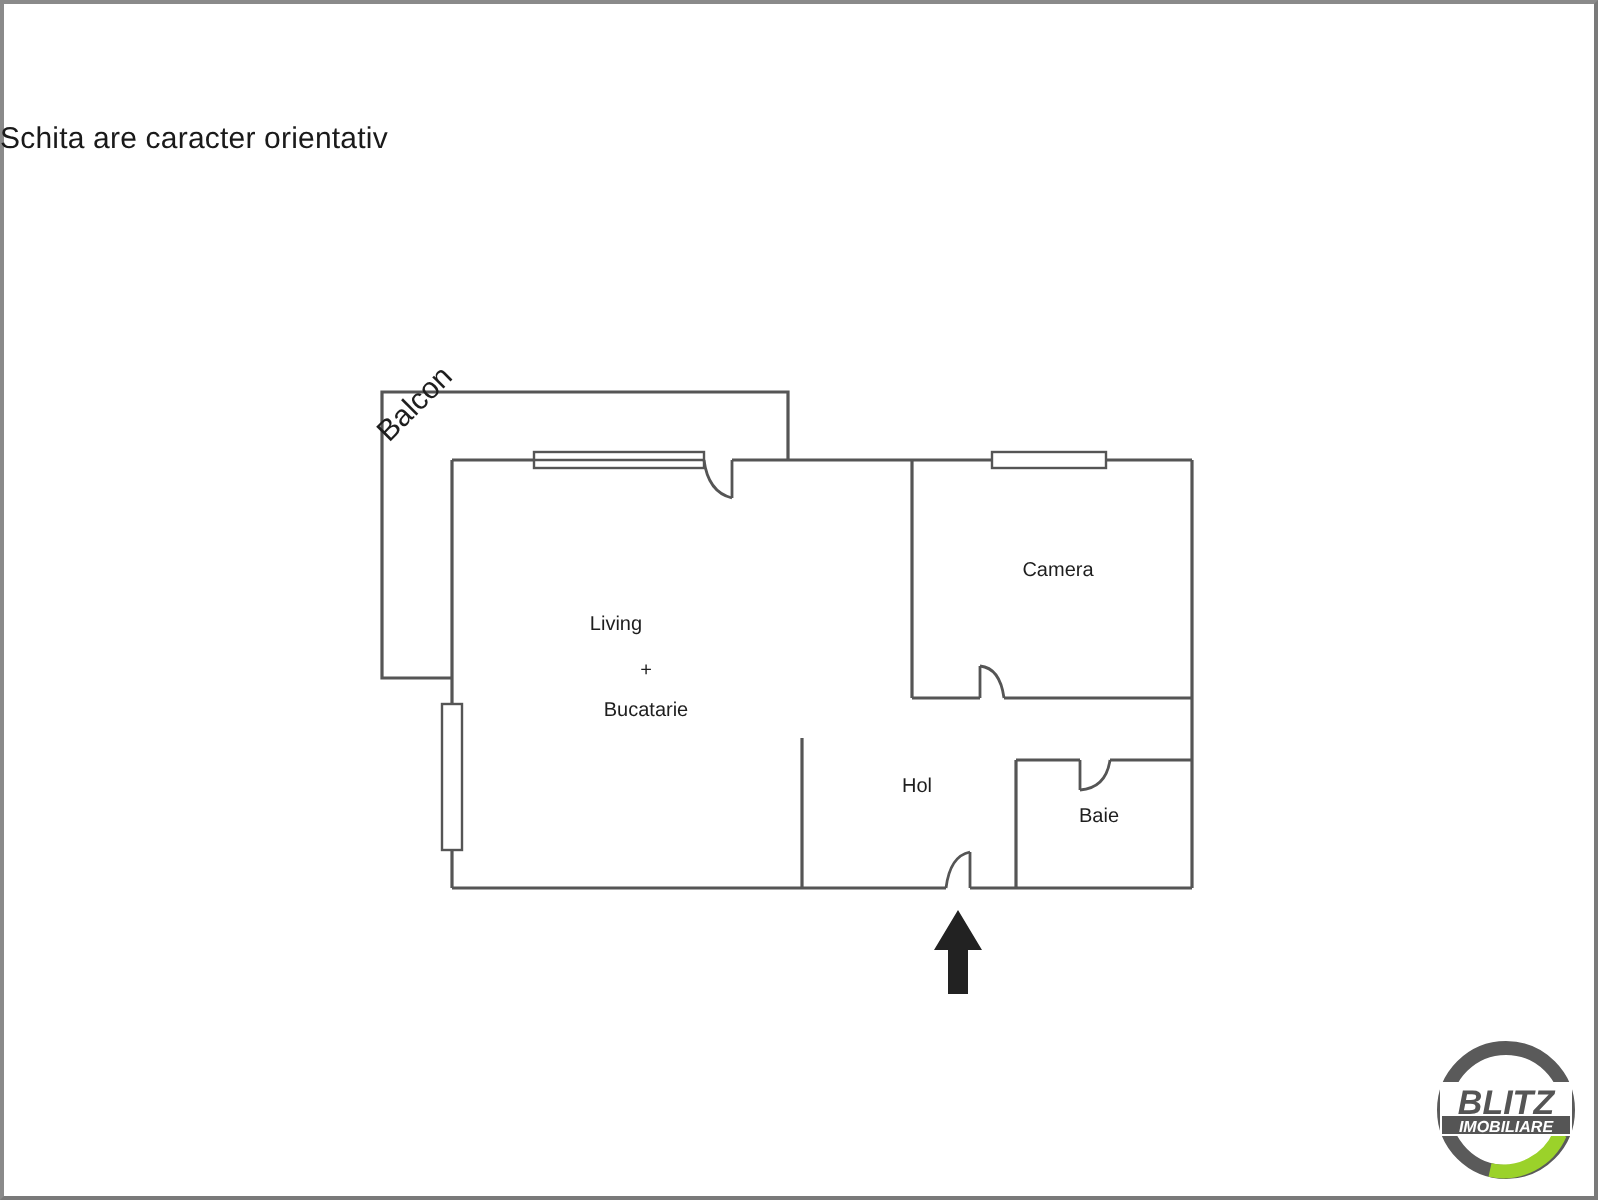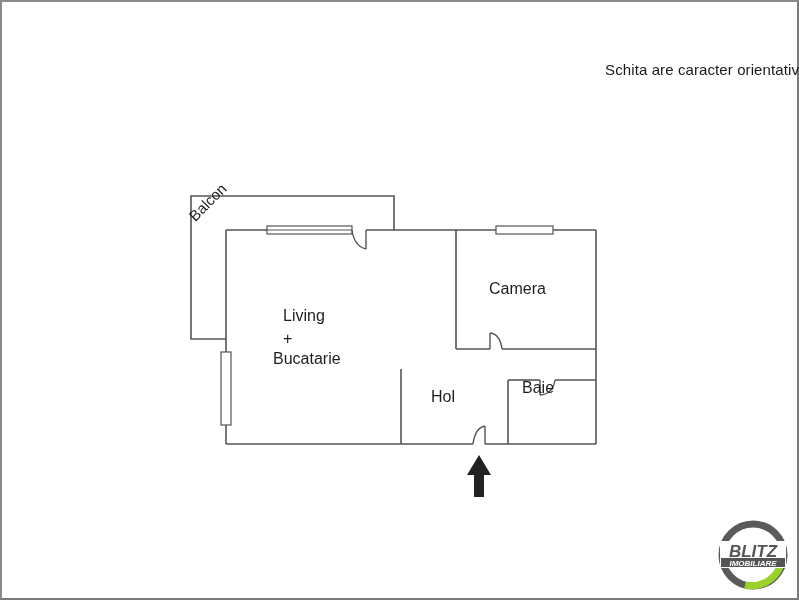--- a/index.html
+++ b/index.html
@@ -1,20 +1,20 @@
 <!DOCTYPE html>
 <html><head>
   <meta charset="utf-8">
   <style>
     html, body { margin: 0; padding: 0; background: #ffffff; }
     body { width: 799px; height: 600px; position: relative; overflow: hidden; font-family: "Liberation Sans", "DejaVu Sans", sans-serif; }
     .frame { position: absolute; left: 0; top: 0; width: 795px; height: 596px; border: 2px solid #8a8a8a; border-right-color: #7a7a7a; border-bottom-color: #7a7a7a; box-sizing: content-box; }
-    .title { position: absolute; left: 0; width: 799px; top: 61px; text-align: right; font-size: 15px; color: #1a1a1a; letter-spacing: 0.1px; }
+    .title { position: absolute; left: 0; width: 799px; top: 61px; text-align: left; font-size: 15px; color: #1a1a1a; letter-spacing: 0.1px; }
     svg.plan { position: absolute; left: 0; top: 0; }
-    .lbl { position: absolute; font-size: 16px; color: #1e1e1e; text-align: left; line-height: 1; }
+    .lbl { position: absolute; font-size: 10px; color: #1e1e1e; text-align: center; line-height: 1; }
     .logo { position: absolute; left: 717px; top: 519px; width: 72px; height: 72px; font-style: italic; }
     .logo-text-main { font-family: "Liberation Sans", sans-serif; font-weight: bold; }
   </style>
 </head>
 <body>
 
 <div class="frame"></div>
 
 <div class="title">Schita are caracter orientativ</div>
 
@@ -71,27 +71,27 @@
 
     <line x1="485" y1="444" x2="485" y2="426"></line>
     <path d="M485,426 Q475,428 473,444"></path>
   </g>
 
   <polygon points="479,455 467,475 474,475 474,497 484,497 484,475 491,475" fill="#222222"></polygon>
 </svg>
 
 <div class="lbl" style="left:186px; top:213px; transform: rotate(-45deg); transform-origin: left top; font-size:15px; width:60px; text-align:left;">Balcon</div>
 
-<div class="lbl" style="left:283px; top:308px; width:80px;">Living</div>
+<div class="lbl" style="left:268px; top:308px; width:80px;">Living</div>
 <div class="lbl" style="left:283px; top:331px; width:80px;">+</div>
 <div class="lbl" style="left:273px; top:351px; width:100px;">Bucatarie</div>
 
 <div class="lbl" style="left:489px; top:281px; width:80px;">Camera</div>
 <div class="lbl" style="left:431px; top:389px; width:55px;">Hol</div>
-<div class="lbl" style="left:522px; top:380px; width:55px;">Baie</div>
+<div class="lbl" style="left:522px; top:404px; width:55px;">Baie</div>
 
 <div class="logo">
   <svg width="72" height="72" viewBox="0 0 72 72">
     <circle cx="36" cy="36" r="31" fill="#ffffff" stroke="#5a5a5a" stroke-width="7"></circle>
     <path d="M 28 66 A 31 31 0 0 0 63 48" fill="none" stroke="#9bd22a" stroke-width="7"></path>
     <rect x="3" y="22" width="66" height="27" fill="#ffffff"></rect>
     <text x="36" y="38" text-anchor="middle" font-size="17" font-weight="bold" fill="#555555" class="logo-text-main">BLITZ</text>
     <rect x="4" y="39" width="64" height="9" fill="#555555"></rect>
     <text x="36" y="47" text-anchor="middle" font-size="8" font-weight="bold" fill="#ffffff" class="logo-text-main">IMOBILIARE</text>
   </svg>

